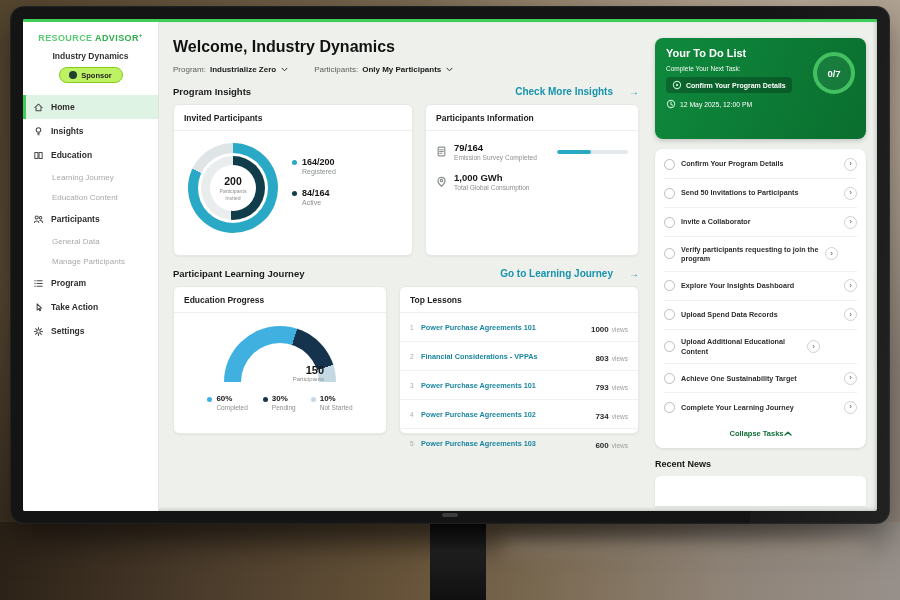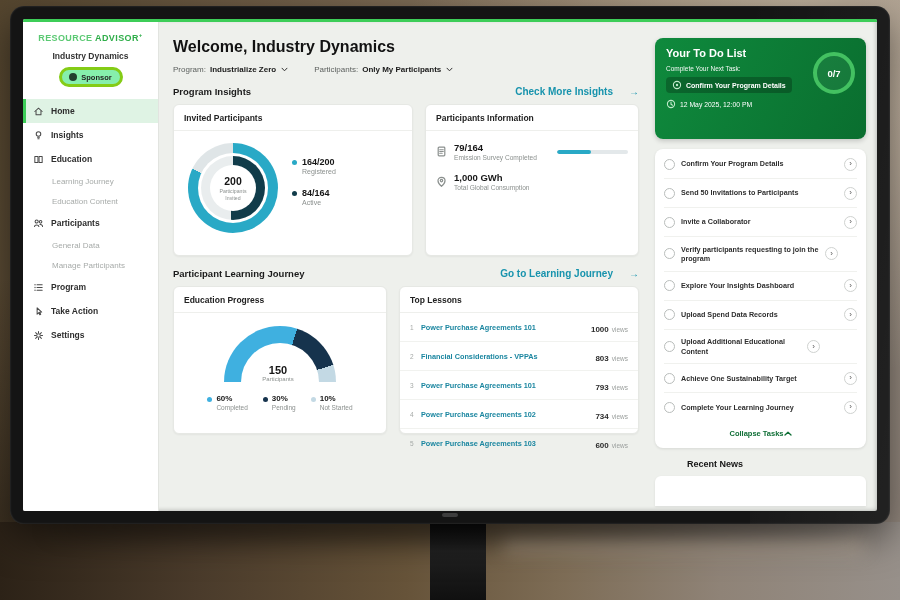--- a/index.html
+++ b/index.html
@@ -35,23 +35,23 @@
   
   .topline { height:3px; background:#3dcd58; }
   .app { display:flex; height:489px; }
 
   
   .sidebar { width:136px; background:#ffffff; border-right:1px solid #e2e4e0; flex:none; }
   .brand { text-align:center; padding:10px 4px 4px; font-size:9px; font-weight:bold; letter-spacing:0.4px; }
   .brand-r { color:#5bc973; } .brand-a { color:#2fae4a; }
   .brand sup { font-size:6px; color:#2fae4a; vertical-align:super; }
   .org { text-align:center; font-size:8.5px; font-weight:bold; color:#333; margin:4px 0 6px; }
-  .sponsor { margin:0 auto 12px; width:64px; border:3px solid #84cc16; border-radius:10px;
+  .sponsor { margin:0 auto 12px; width:64px; border:1px solid #84cc16; border-radius:10px;
     display:flex; align-items:center; justify-content:center; gap:4px; padding:2.5px 0;
-    font-size:7.5px; color:#222; font-weight:bold; background:#86efac; }
+    font-size:7.5px; color:#222; font-weight:bold; background:#bef264; }
   .sponsor-dot { width:8px; height:8px; border-radius:50%; background:#23402f; flex:none; }
   .nav-item { display:flex; align-items:center; gap:7px; padding:6.5px 10px;
     font-size:8.5px; font-weight:bold; color:#2e2e2e; position:relative; cursor:default; }
   .nav-item.sub { padding:5.5px 10px 5.5px 29px; color:#a7aba9; font-weight:normal; font-size:8px; }
   .nav-item.active { background:#dff3e4; }
   .nav-item.active::before { content:""; position:absolute; left:0; top:0; bottom:0; width:3px; background:#3dcd58; }
   .nav-icon { width:11px; height:11px; flex:none; color:#4a4a4a; }
   .ic { width:100%; height:100%; fill:none; stroke:currentColor; stroke-width:1.1;
     stroke-linecap:round; stroke-linejoin:round; display:block; }
 
@@ -95,21 +95,21 @@
   .sl { font-size:6.6px; color:#8b908e; margin-top:1px; }
   .sbar { flex:1; height:4px; border-radius:2px; background:#e3e8ea; overflow:hidden; }
   .sfill { height:100%; border-radius:2px; background:#29a9c6; width:0; }
 
   
   .card-edu { width:214px; height:148px; }
   .gauge-wrap { position:relative; width:112px; height:56px; margin:13px auto 0; }
   .gauge { position:absolute; inset:0; border-radius:112px 112px 0 0; }
   .gauge-hole { position:absolute; left:17px; top:17px; width:78px; height:39px;
     border-radius:78px 78px 0 0; background:#fff; }
-  .gauge-center { position:absolute; left:0; right:4px; bottom:0; text-align:center;margin-top:40px; }
+  .gauge-center { position:absolute; left:0; right:12px; bottom:0; text-align:right;margin-top:40px; }
   .gval { display:block; font-size:11px; font-weight:bold; color:#161616; }
   .glbl { display:block; font-size:6px; color:#8b908e; }
   .legend-h { display:flex; justify-content:center; gap:15px; margin-top:12px; }
   .lh { display:flex; gap:4px; align-items:flex-start; }
 
   
   .card-lessons { width:240px; height:148px; }
   .lesson { display:flex; align-items:center; padding:5px 10px; border-bottom:1px solid #f1f2ef; }
   .lesson:last-child { border-bottom:none; }
   .rank { font-size:6.5px; color:#a5a9a7; width:11px; flex:none; }
@@ -133,21 +133,21 @@
     font-size:9.5px; font-weight:bold; background:rgba(255,255,255,0.05); }
   .tasks-card { background:#fff; border-radius:8px; margin-top:10px; padding:1px 9px;
     box-shadow:0 1px 3px rgba(0,0,0,0.1); }
   .task { display:flex; align-items:center; gap:6px; padding:7.5px 0; border-bottom:1px solid #f0f1ee; }
   .task-check { width:11px; height:11px; border:1.3px solid #b9bdbb; border-radius:50%; flex:none; }
   .task-label { font-size:7.2px; font-weight:bold; color:#2e2e2e; flex:1; line-height:1.3; }
   .task-go { width:13px; height:13px; border:1px solid #cfd2d0; border-radius:50%; flex:none;
     display:flex; align-items:center; justify-content:center; font-size:8px; color:#555; padding-bottom:1px; }
   .collapse { display:flex; align-items:center; justify-content:center; gap:0;
     padding:8px 0 9px; font-size:7.5px; font-weight:bold; color:#0e6e35; cursor:pointer; }
-  .news-title { font-size:9px; font-weight:bold; color:#151515; margin-top:11px;margin-left:32px; }
+  .news-title { font-size:9px; font-weight:bold; color:#151515; margin-top:11px; }
   .news-stub { margin-top:7px; height:30px; background:#fff; border-radius:6px 6px 0 0;
     box-shadow:0 1px 3px rgba(0,0,0,0.08); }
 </style>
 </head>
 <body>
 
 <div class="bg"></div>
 <div class="desk"></div>
 <div class="monitor-shadow"></div>
 <div class="stand"></div>

